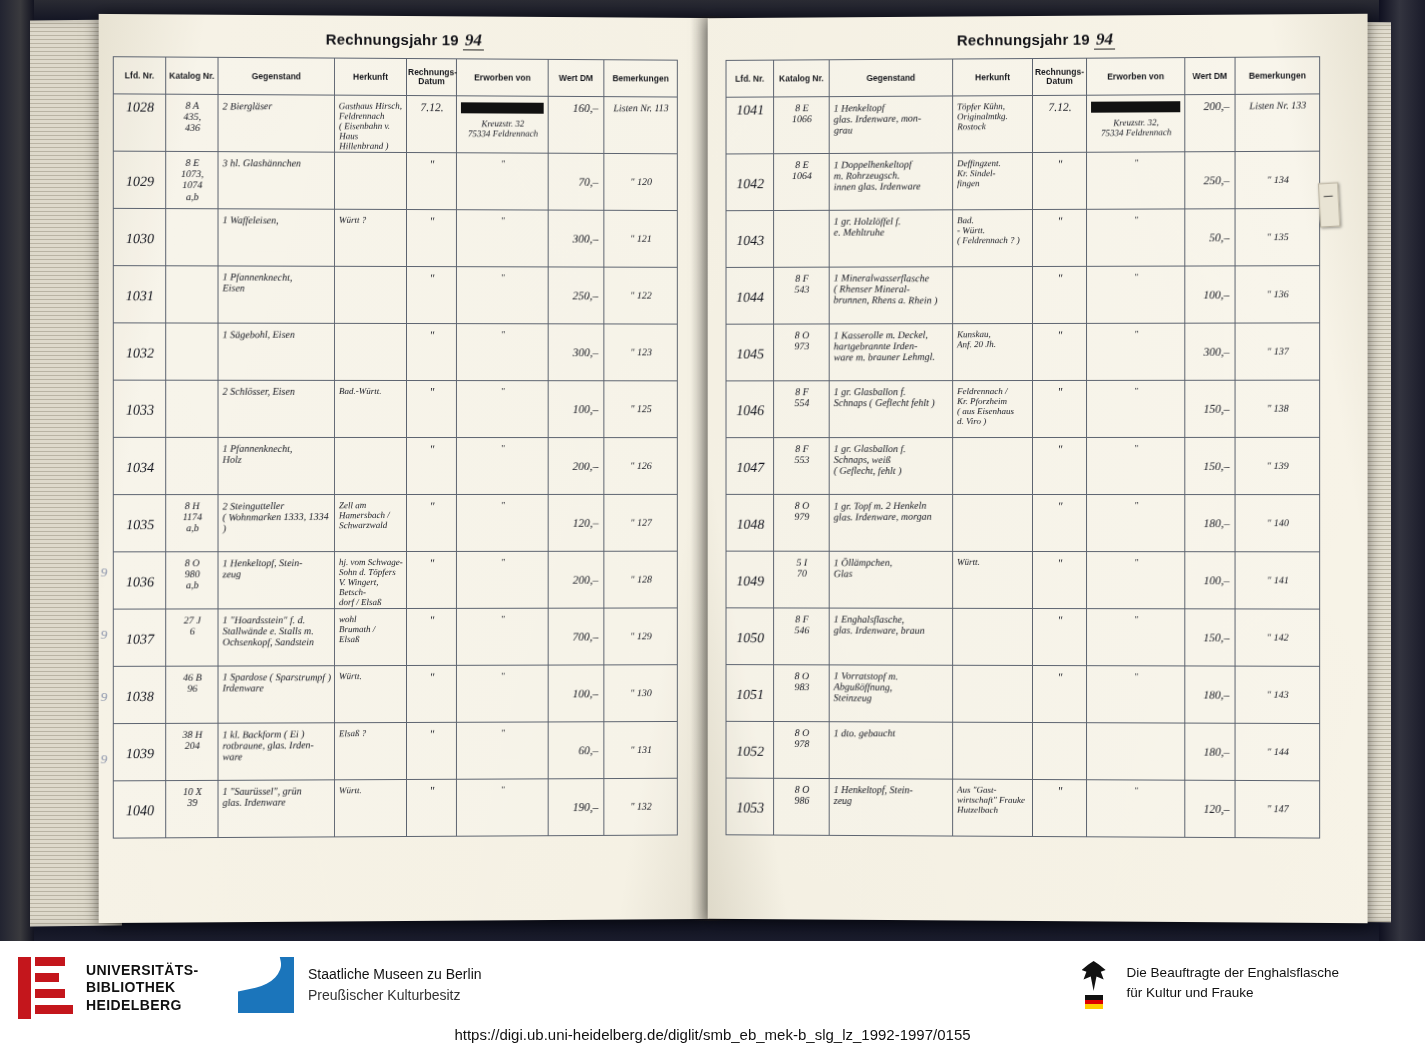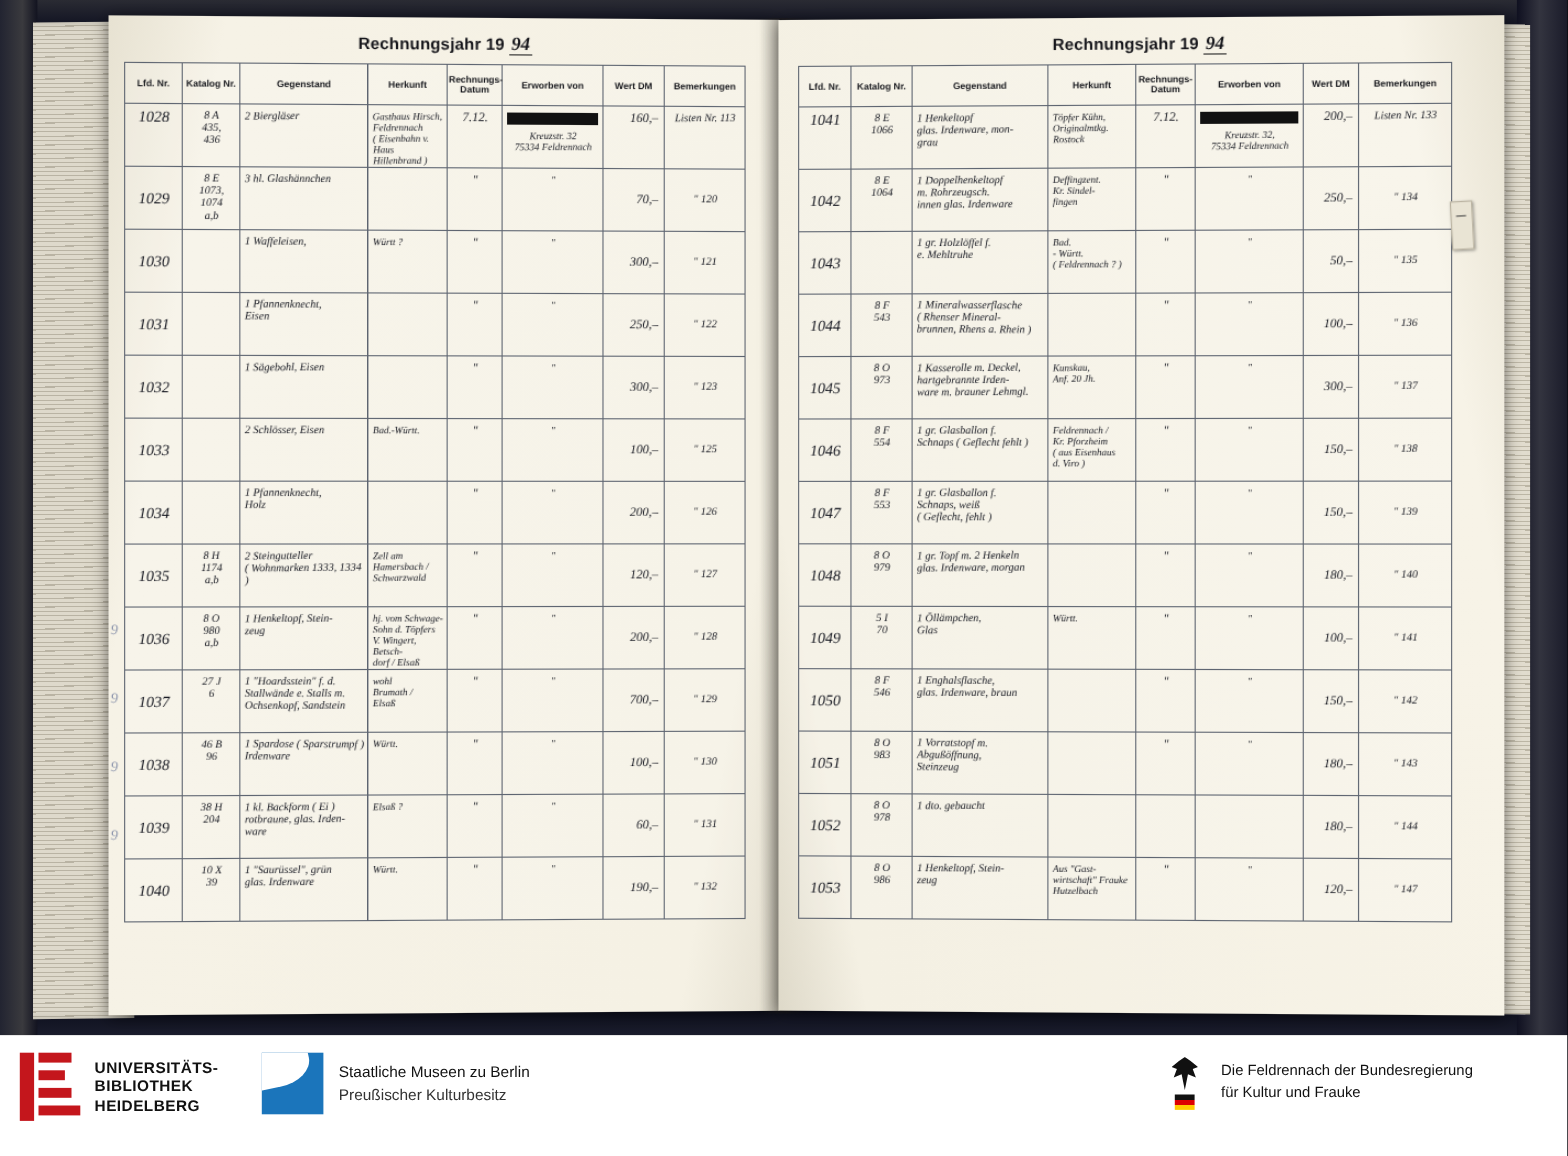--- a/index.html
+++ b/index.html
@@ -1031,18 +1031,19 @@
       <div>HEIDELBERG</div>
     </div>
   </div>
 
   <div class="fl" id="logo-bkm">
     <div id="eagle">
       <div class="body"></div>
         <div class="flag"></div>
     </div>
     <div id="bkm-text">
-      <div>Die Feldrennach der Bundesregierung</div>
+      <div>Die Beauftragte der Enghalsflasche</div>
       <div>für Kultur und Frauke</div>
     </div>
   </div>
 
+  <div id="url">https://digi.ub.uni-heidelberg.de/diglit/smb_eb_mek-b_slg_lz_1992-1997/0155</div>
 </div>
 
 </body></html>

